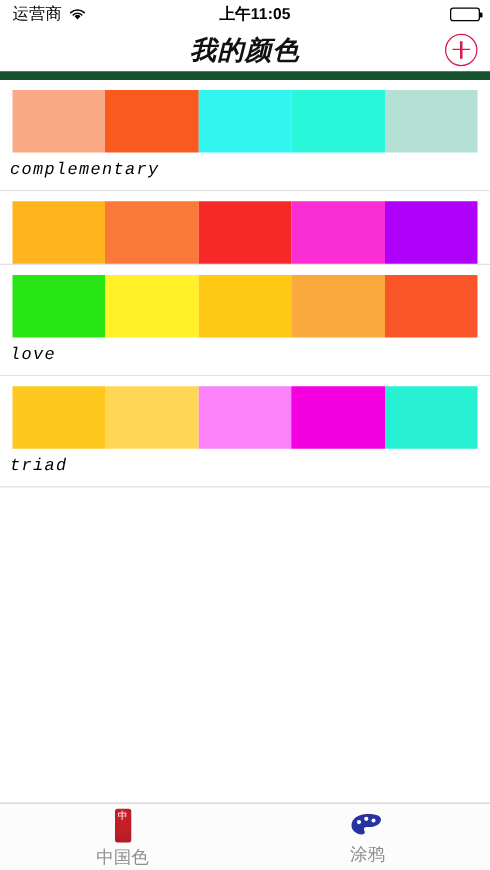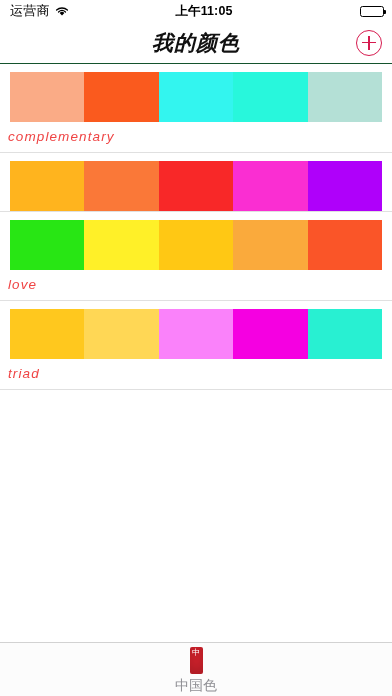--- a/index.html
+++ b/index.html
@@ -48,21 +48,21 @@
     content:""; position:absolute; right:-3px; top:3px;
     width:2px; height:4px; background:#000; border-radius:0 1px 1px 0;
   }
   .battery-fill { height:100%; background:#000; border-radius:1px; }
 
   
   .navbar {
     flex: 0 0 42px;
     position: relative;
     display:flex; align-items:center; justify-content:center;
-    border-bottom: 1px solid #14532d;
+    border-bottom: 7px solid #14532d;
     background:#fff;
   }
   .nav-title {
     font-family: "DejaVu Serif", serif;
     font-size: 21px;
     font-weight: bold;
     font-style: italic;
     letter-spacing: 1px;
     color: #111;
   }
@@ -82,25 +82,25 @@
   .list { flex: 1 1 auto; overflow:hidden; background:#fff; }
   .palette-row {
     border-bottom: 1px solid #e0e0e0;
     padding: 8px 10px 0 10px;
     background:#fff;
     cursor:pointer;
   }
   .swatches { display:flex; height: 50px; width:100%; }
   .swatch { flex:1 1 0; height:100%; }
   .palette-label {
-    font-family: Liberation Sans, sans-serif;
+    font-family: Liberation Mono, monospace;
     font-size: 13.5px;
     font-style: italic;
     letter-spacing: 1.1px;
-    color: #ef4444;
+    color: #000000;
     padding: 7px 0 8px 0;
     margin-left: -2px;
   }
 
   
   .tabbar {
     flex: 0 0 54px;
     border-top: 1px solid #d2d2d2;
     background:#fcfcfc;
     display:flex;
@@ -203,15 +203,26 @@
   <div class="tabbar">
 
     <div class="tab">
       <div class="seal-icon">
         <span>中</span>
       </div>
       <div class="tab-label">中国色</div>
     </div>
 
 
+    <div class="tab">
+      <span class="palette-icon">
+        <svg width="28" height="22" viewBox="0 0 28 22">
+          <path d="M13.5 1.2C6.6 1.2 1.2 5.2 1.2 10.2c0 4.2 3.8 7.3 8.2 7.3 1.7 0 2.4-.8 2.4-1.8 0-.9-.7-1.4-.7-2.3 0-1.1.9-1.8 2.1-1.8h2.1c5.3 0 9.5-2.6 9.5-6.3 0-2.6-4.2-4.1-11.3-4.1z" fill="#2832A0"></path>
+          <circle cx="7.2" cy="7.6" r="1.7" fill="#fff"></circle>
+          <circle cx="13.0" cy="5.0" r="1.7" fill="#fff"></circle>
+          <circle cx="18.8" cy="6.4" r="1.6" fill="#fff"></circle>
+        </svg>
+      </span>
+      <div class="tab-label">涂鸦</div>
+    </div>
 
   </div>
 </div>
 
 </body></html>

